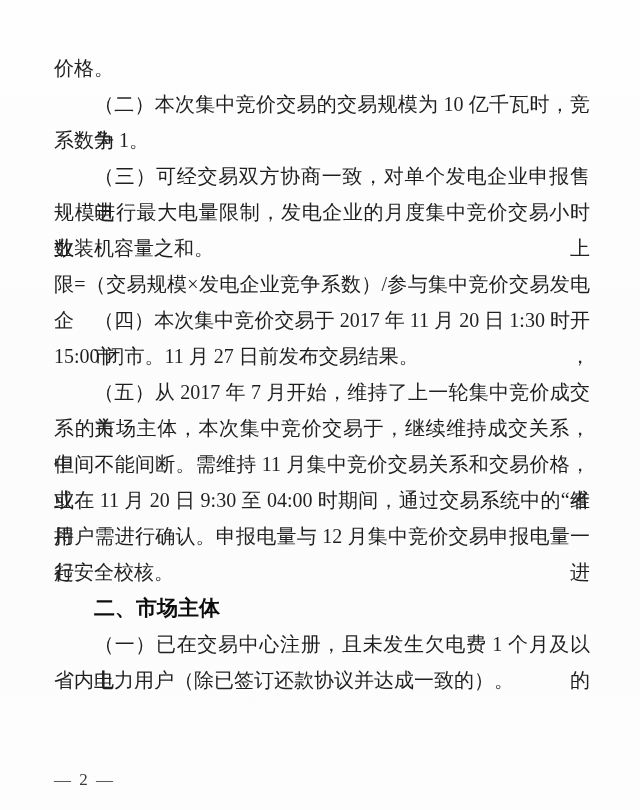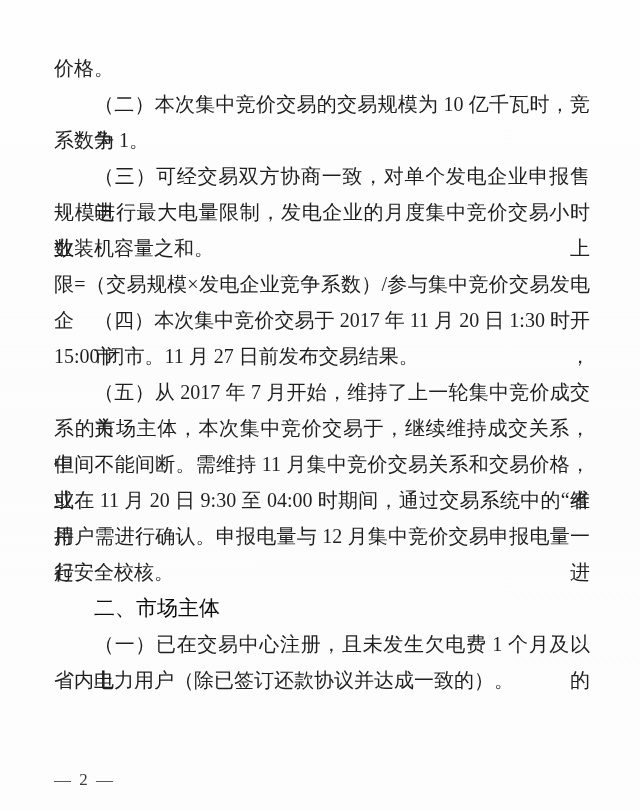--- a/index.html
+++ b/index.html
@@ -36,21 +36,21 @@
   }
   .line.indent {
     padding-left: 40px; 
   }
   .line.fill {
     text-align: justify;
     text-align-last: justify;
     text-justify: inter-ideograph;
   }
   .line.bold {
-    font-weight: 400;
+    font-weight: 700;
     font-size: 21px;
     color: #0c0c0c;
   }
   .footer {
     position: absolute;
     left: 54px;
     bottom: 20px;
     font-size: 17px;
     color: #3c3c3c;
     letter-spacing: 2px;

